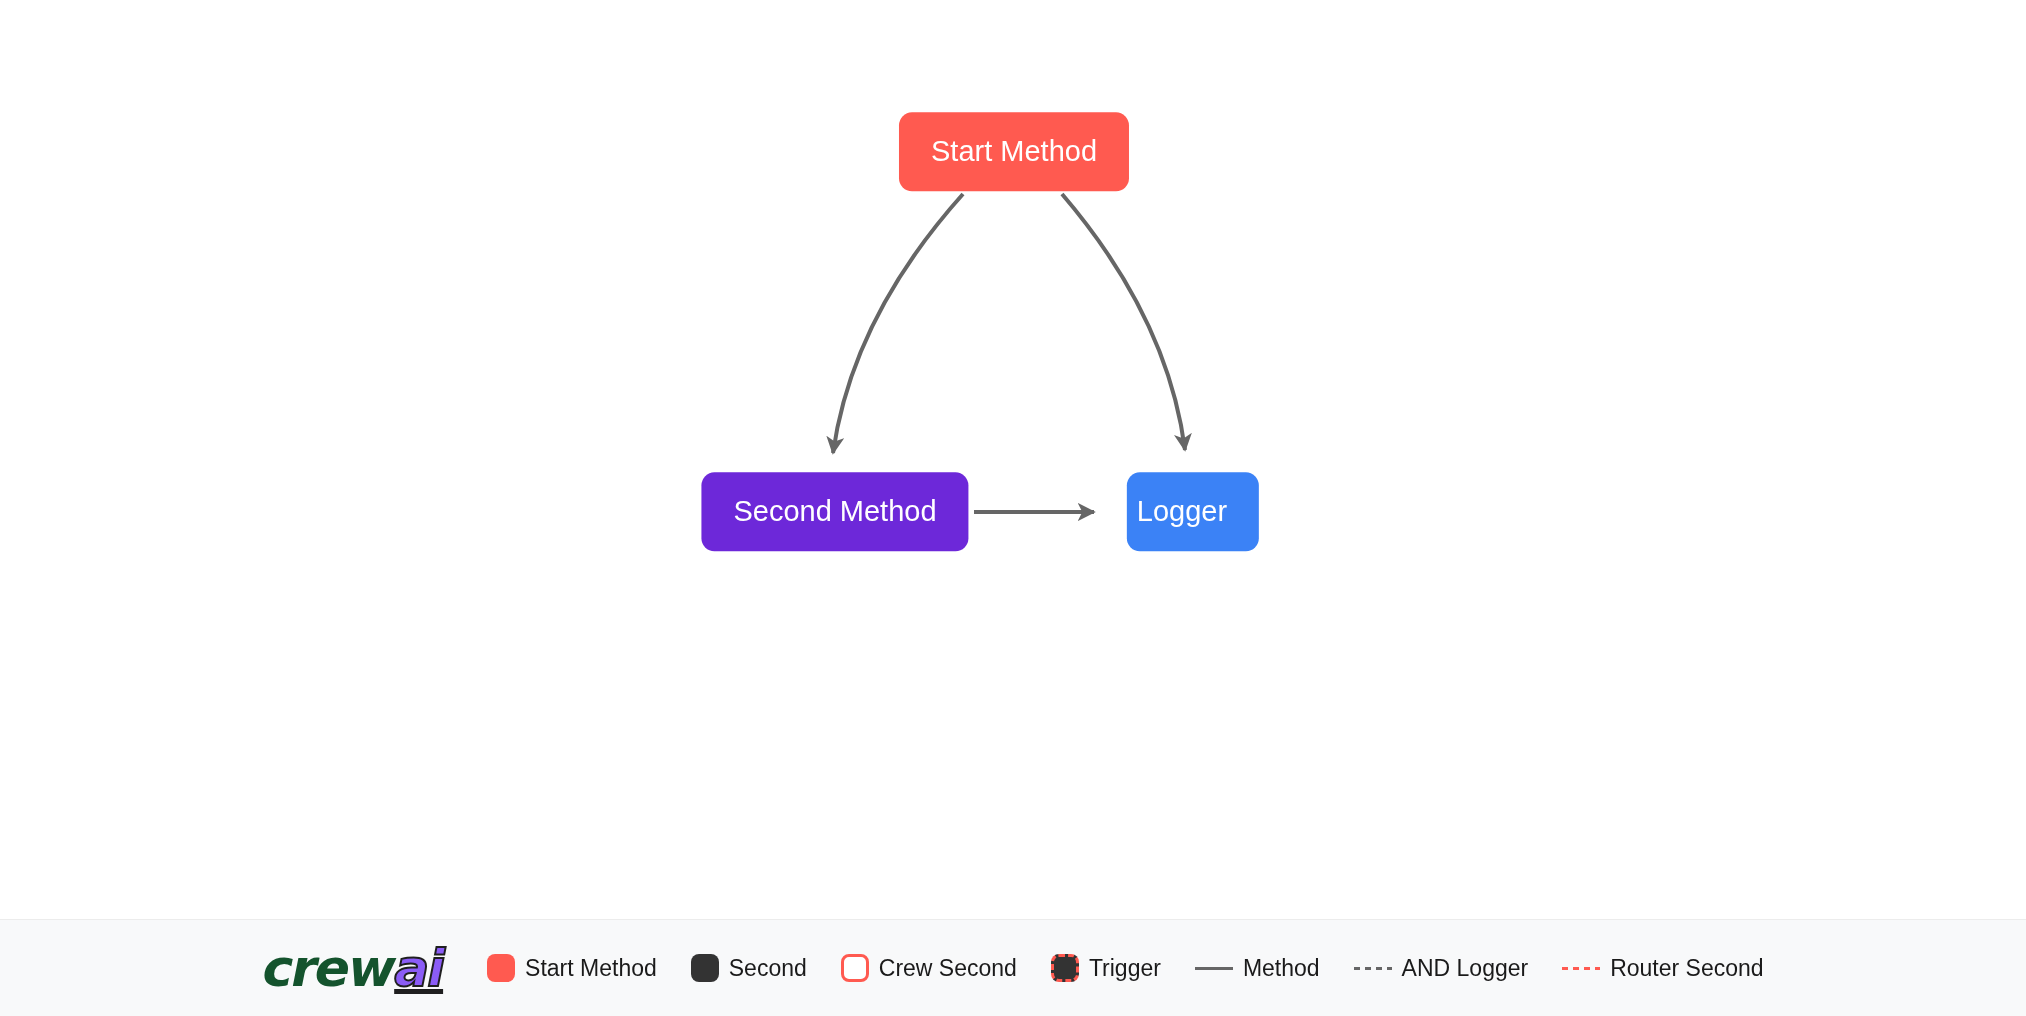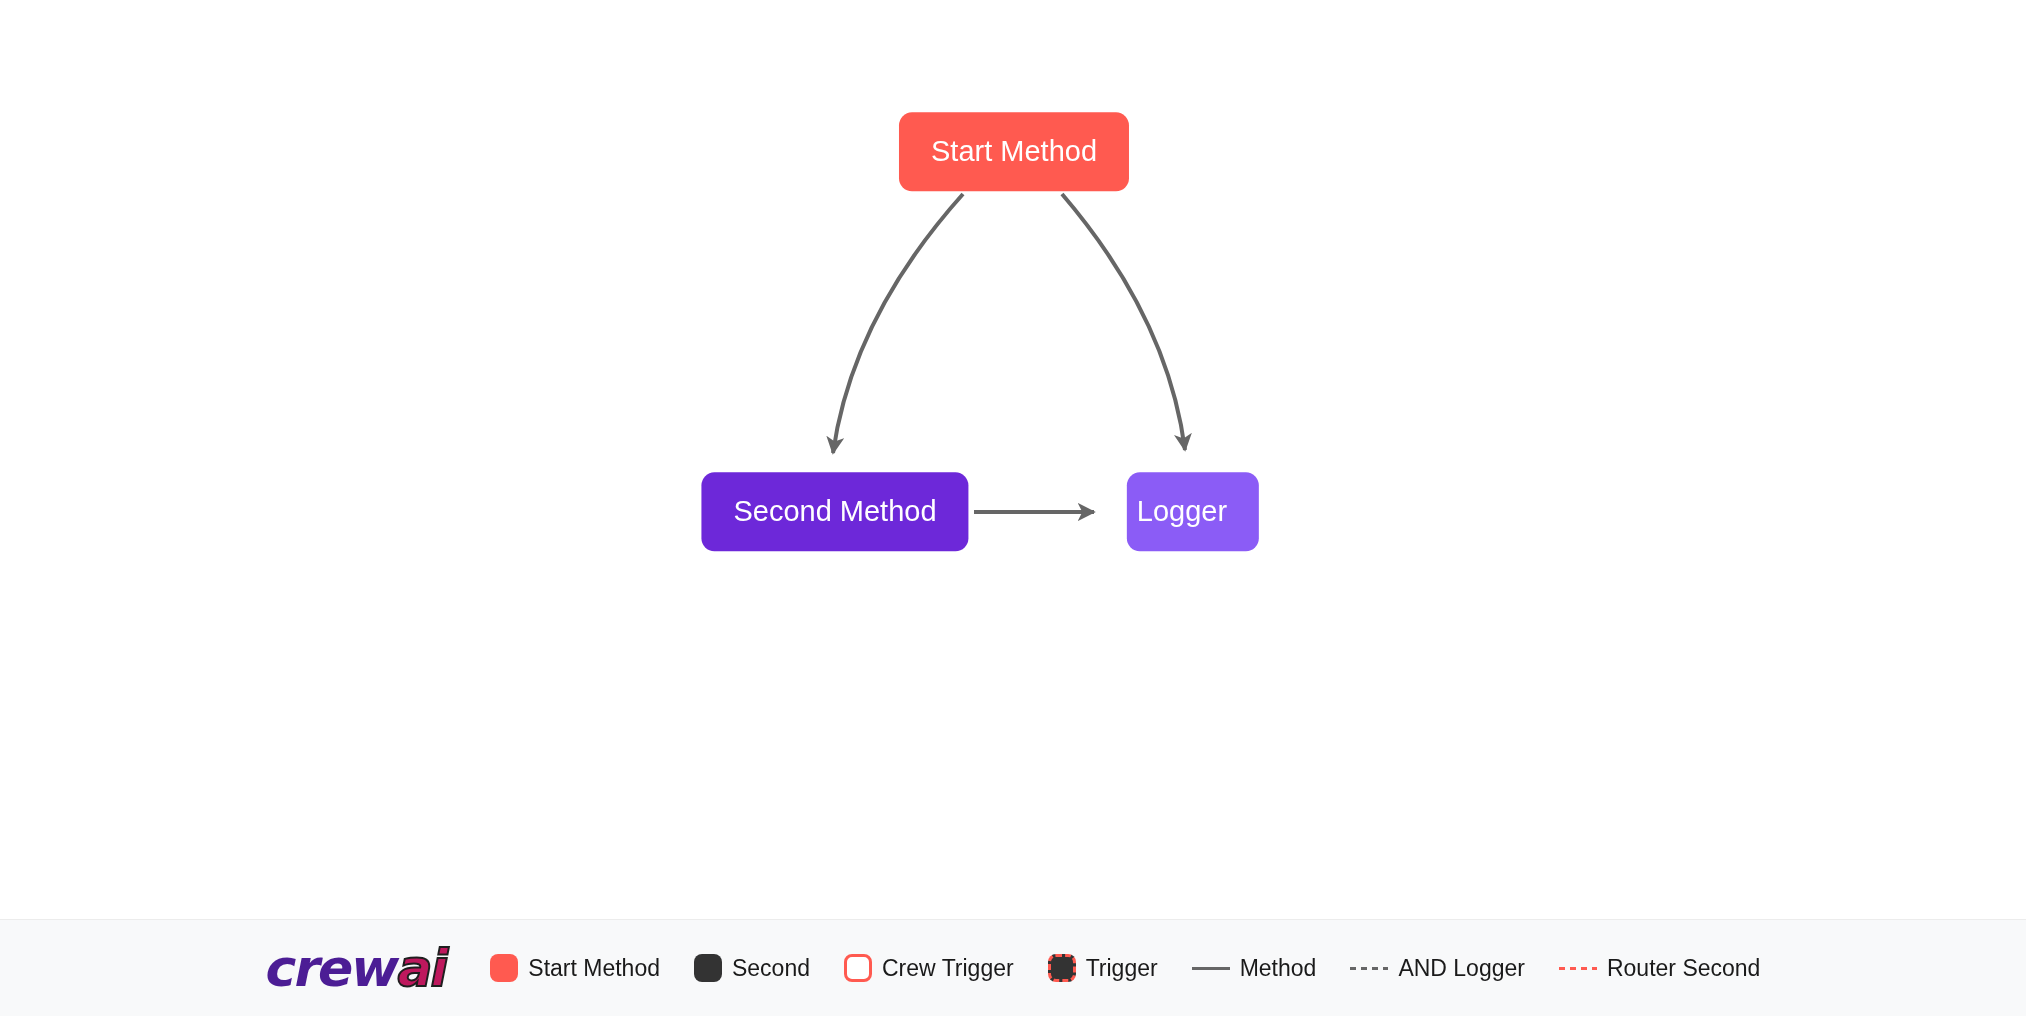--- a/index.html
+++ b/index.html
@@ -38,21 +38,21 @@
     line-height: 1.15;
     padding: 23px 32px;
     border-radius: 13px;
     white-space: nowrap;
     text-align: center;
     cursor: pointer;
     user-select: none;
   }
   .node-start  { background: #FF5A50; left: 1014px; top: 152px; }
   .node-second { background: #6d28d9; left: 835px;  top: 512px; }
-  .node-logger { background: #8b5cf6; left: 1193px; top: 512px; padding-left: 10px; }
+  .node-logger { background: #3b82f6; left: 1193px; top: 512px; padding-left: 10px; }
 
   
   .legend-bar {
     position: absolute;
     left: 0; right: 0; bottom: 0;
     height: 97px;
     background: #F8F9FA;
     border-top: 1px solid #ECECEC;
     display: flex;
     align-items: center;
@@ -62,22 +62,22 @@
   .crewai-logo {
     font-family: "DejaVu Sans", sans-serif;
     font-style: italic;
     font-weight: 800;
     font-size: 52px;
     letter-spacing: -2px;
     line-height: 1;
     margin-right: 10px;
     user-select: none;
   }
-  .logo-crew { color: #4c1d95; }
-  .logo-ai   { color: #be185d; -webkit-text-stroke: 2px #1f1f1f; }
+  .logo-crew { color: #14532d; }
+  .logo-ai   { color: #8b5cf6; text-decoration: underline; -webkit-text-stroke: 2px #1f1f1f; }
 
   .legend-item {
     display: flex;
     align-items: center;
     gap: 10px;
     font-size: 23px;
     color: #1a1a1a;
     white-space: nowrap;
   }
   .swatch {
@@ -137,21 +137,21 @@
       <span class="legend-label">Start Method</span>
     </div>
 
     <div class="legend-item">
       <span class="swatch swatch-method"></span>
       <span class="legend-label">Second</span>
     </div>
 
     <div class="legend-item">
       <span class="swatch swatch-crew"></span>
-      <span class="legend-label">Crew Trigger</span>
+      <span class="legend-label">Crew Second</span>
     </div>
 
     <div class="legend-item">
       <span class="swatch swatch-router"></span>
       <span class="legend-label">Trigger</span>
     </div>
 
     <div class="legend-item">
       <span class="line-swatch line-solid"></span>
       <span class="legend-label">Method</span>

